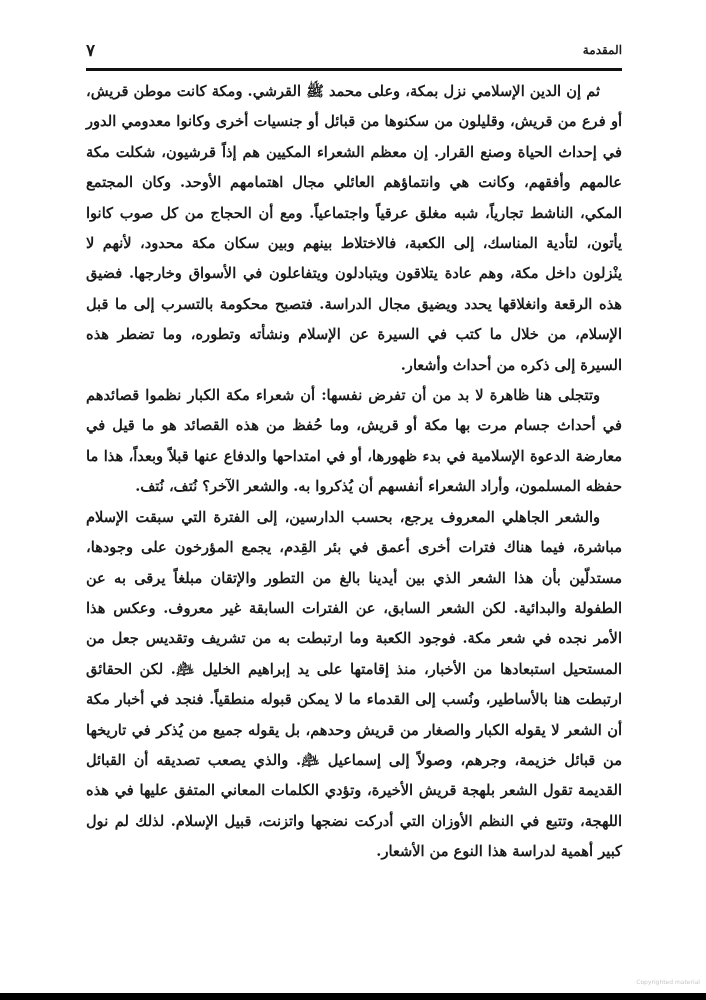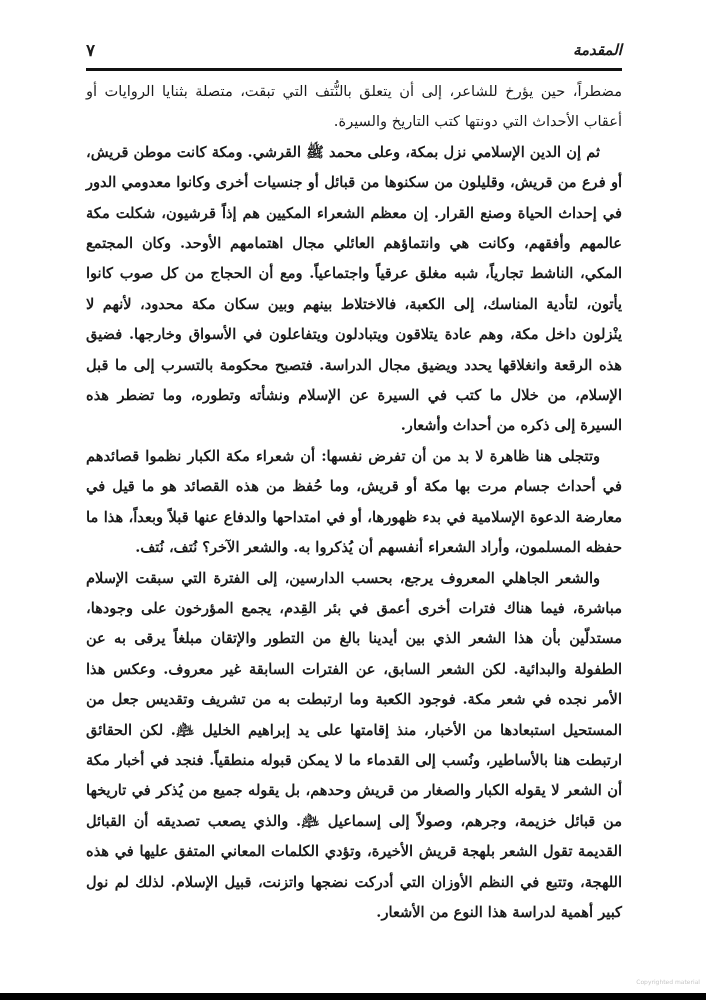--- a/index.html
+++ b/index.html
@@ -28,24 +28,23 @@
       width: 536px;
       top: 30px;
       height: 30px;
       display: flex;
       flex-direction: row;
       justify-content: space-between;
       align-items: flex-end;
       direction: rtl;
     }
     .header-title {
-      font-size: 15px;
+      font-size: 12px;
       font-weight: bold;
       line-height: 20px;
-      font-style: italic;
     }
     .page-number {
       font-size: 17px;
       font-weight: bold;
       line-height: 20px;
     }
     .header-rule {
       position: absolute;
       left: 86px;
       width: 536px;
@@ -97,21 +96,20 @@
 <div class="page">
 
   <div class="running-header">
     <span class="header-title">المقدمة</span>
     <span class="page-number">٧</span>
   </div>
 
   <div class="header-rule"></div>
 
   <div class="body-text">
-    <p class="para">مضطراً، حين يؤرخ للشاعر، إلى أن يتعلق بالنُّتف التي تبقت، متصلة بثنايا الروايات أو أعقاب الأحداث التي دونتها كتب التاريخ والسيرة.</p>
     <p class="para indent">ثم إن الدين الإسلامي نزل بمكة، وعلى محمد ﷺ القرشي. ومكة كانت موطن قريش، أو فرع من قريش، وقليلون من سكنوها من قبائل أو جنسيات أخرى وكانوا معدومي الدور في إحداث الحياة وصنع القرار. إن معظم الشعراء المكيين هم إذاً قرشيون، شكلت مكة عالمهم وأفقهم، وكانت هي وانتماؤهم العائلي مجال اهتمامهم الأوحد. وكان المجتمع المكي، الناشط تجارياً، شبه مغلق عرقياً واجتماعياً. ومع أن الحجاج من كل صوب كانوا يأتون، لتأدية المناسك، إلى الكعبة، فالاختلاط بينهم وبين سكان مكة محدود، لأنهم لا ينْزلون داخل مكة، وهم عادة يتلاقون ويتبادلون ويتفاعلون في الأسواق وخارجها. فضيق هذه الرقعة وانغلاقها يحدد ويضيق مجال الدراسة. فتصبح محكومة بالتسرب إلى ما قبل الإسلام، من خلال ما كتب في السيرة عن الإسلام ونشأته وتطوره، وما تضطر هذه السيرة إلى ذكره من أحداث وأشعار.</p>
     <p class="para indent">وتتجلى هنا ظاهرة لا بد من أن تفرض نفسها: أن شعراء مكة الكبار نظموا قصائدهم في أحداث جسام مرت بها مكة أو قريش، وما حُفظ من هذه القصائد هو ما قيل في معارضة الدعوة الإسلامية في بدء ظهورها، أو في امتداحها والدفاع عنها قبلاً وبعداً، هذا ما حفظه المسلمون، وأراد الشعراء أنفسهم أن يُذكروا به. والشعر الآخر؟ نُتف، نُتف.</p>
     <p class="para indent">والشعر الجاهلي المعروف يرجع، بحسب الدارسين، إلى الفترة التي سبقت الإسلام مباشرة، فيما هناك فترات أخرى أعمق في بئر القِدم، يجمع المؤرخون على وجودها، مستدلّين بأن هذا الشعر الذي بين أيدينا بالغ من التطور والإتقان مبلغاً يرقى به عن الطفولة والبدائية. لكن الشعر السابق، عن الفترات السابقة غير معروف. وعكس هذا الأمر نجده في شعر مكة. فوجود الكعبة وما ارتبطت به من تشريف وتقديس جعل من المستحيل استبعادها من الأخبار، منذ إقامتها على يد إبراهيم الخليل ﵇. لكن الحقائق ارتبطت هنا بالأساطير، ونُسب إلى القدماء ما لا يمكن قبوله منطقياً. فنجد في أخبار مكة أن الشعر لا يقوله الكبار والصغار من قريش وحدهم، بل يقوله جميع من يُذكر في تاريخها من قبائل خزيمة، وجرهم، وصولاً إلى إسماعيل ﵇. والذي يصعب تصديقه أن القبائل القديمة تقول الشعر بلهجة قريش الأخيرة، وتؤدي الكلمات المعاني المتفق عليها في هذه اللهجة، وتتبع في النظم الأوزان التي أدركت نضجها واتزنت، قبيل الإسلام. لذلك لم نول كبير أهمية لدراسة هذا النوع من الأشعار.</p>
   </div>
 
   <div class="watermark">Copyrighted material</div>
 </div>
 
 <div class="bottom-bar"></div>
 

